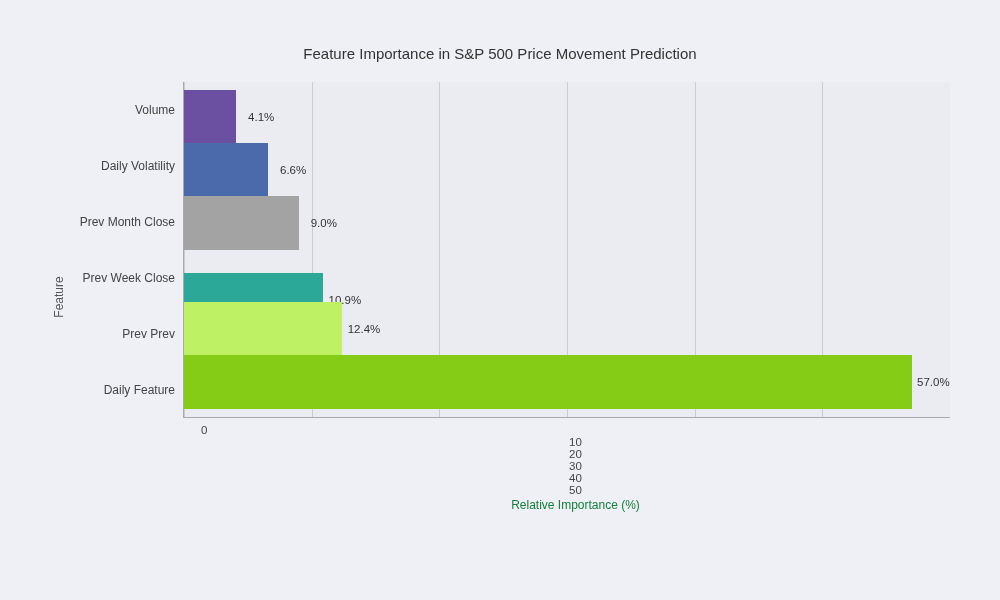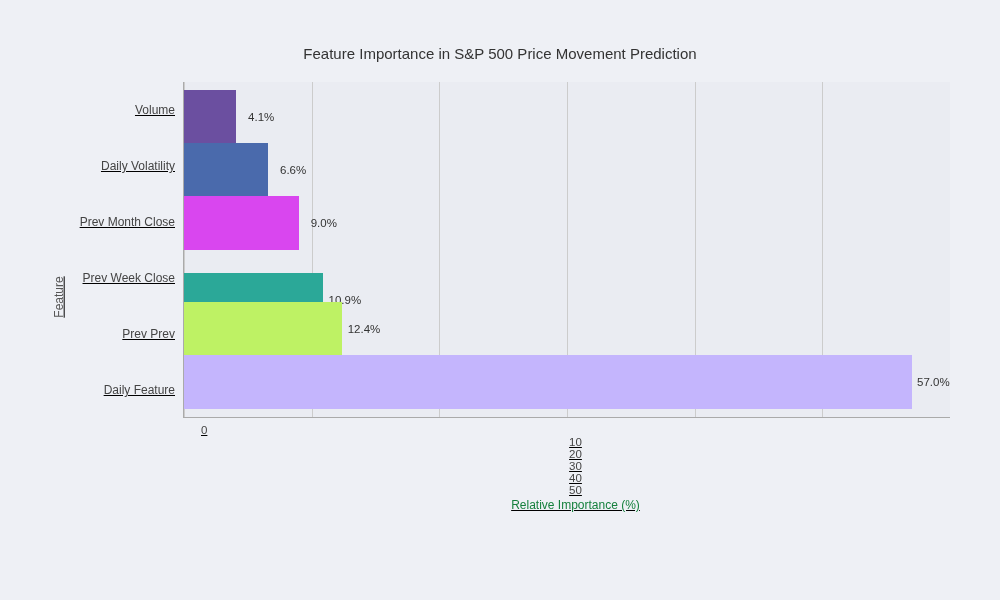--- a/index.html
+++ b/index.html
@@ -25,21 +25,20 @@
       font-size: 15px;
       font-weight: 400;
       color: #333;
       margin-bottom: 20px;
     }
     .chart-area {
       display: flex;
       flex-direction: row;
       width: 100%;
       height: calc(100% - 50px);
-      text-decoration: underline;
     }
     .y-axis-label-container {
       display: flex;
       align-items: center;
       justify-content: center;
       width: 18px;
       flex-shrink: 0;
     }
     .y-axis-label {
       font-size: 12px;
@@ -164,36 +163,36 @@
                 <div class="bar" style="width: 6.83333%; background-color: rgb(107, 79, 160);">
                   <span class="bar-label">4.1%</span>
                 </div>
               </div>
               <div class="bar-row">
                 <div class="bar" style="width: 11%; background-color: rgb(74, 106, 172);">
                   <span class="bar-label">6.6%</span>
                 </div>
               </div>
               <div class="bar-row">
-                <div class="bar" style="width: 15%; background-color: #d946ef;">
+                <div class="bar" style="width: 15%; background-color: #a3a3a3;">
                   <span class="bar-label">9.0%</span>
                 </div>
               </div>
               <div class="bar-row">
                 <div class="bar" style="width: 18.1667%; background-color: rgb(43, 168, 152); margin-top: 48px;">
                   <span class="bar-label">10.9%</span>
                 </div>
               </div>
               <div class="bar-row">
                 <div class="bar" style="width: 20.6667%; background-color: #bef264;">
                   <span class="bar-label">12.4%</span>
                 </div>
               </div>
               <div class="bar-row">
-                <div class="bar" style="width: 95%; background-color: #c4b5fd;">
+                <div class="bar" style="width: 95%; background-color: #84cc16;">
                   <span class="bar-label">57.0%</span>
                 </div>
               </div>
             </div>
         </div>
       </div>
       <div class="x-axis-labels" id="x-axis-labels">
           <span style="text-align: left; flex: 0 1 0%; width: 0px; font-size: 11.5px; color: rgb(68, 68, 68); margin-right: 0px;">0</span>
           <span style="font-size: 11.5px; color: rgb(68, 68, 68); flex: 1 1 0%; text-align: center;">10</span>
           <span style="font-size: 11.5px; color: rgb(68, 68, 68); flex: 1 1 0%; text-align: center;">20</span>

